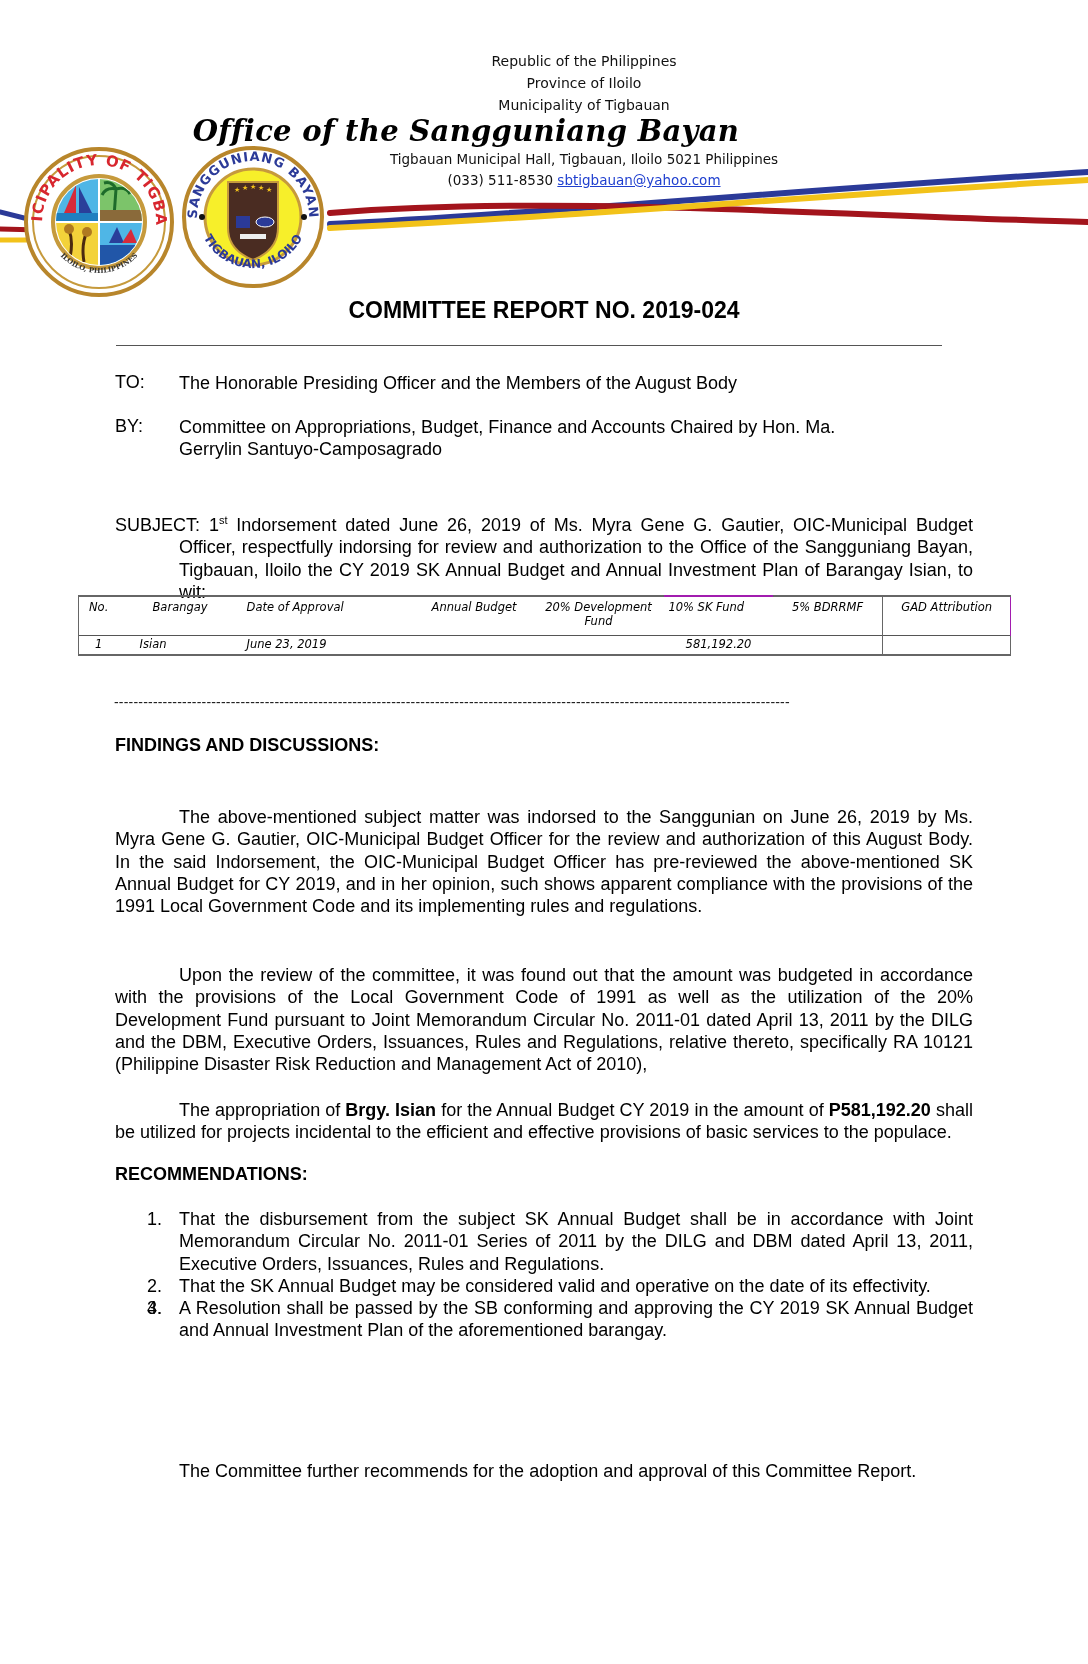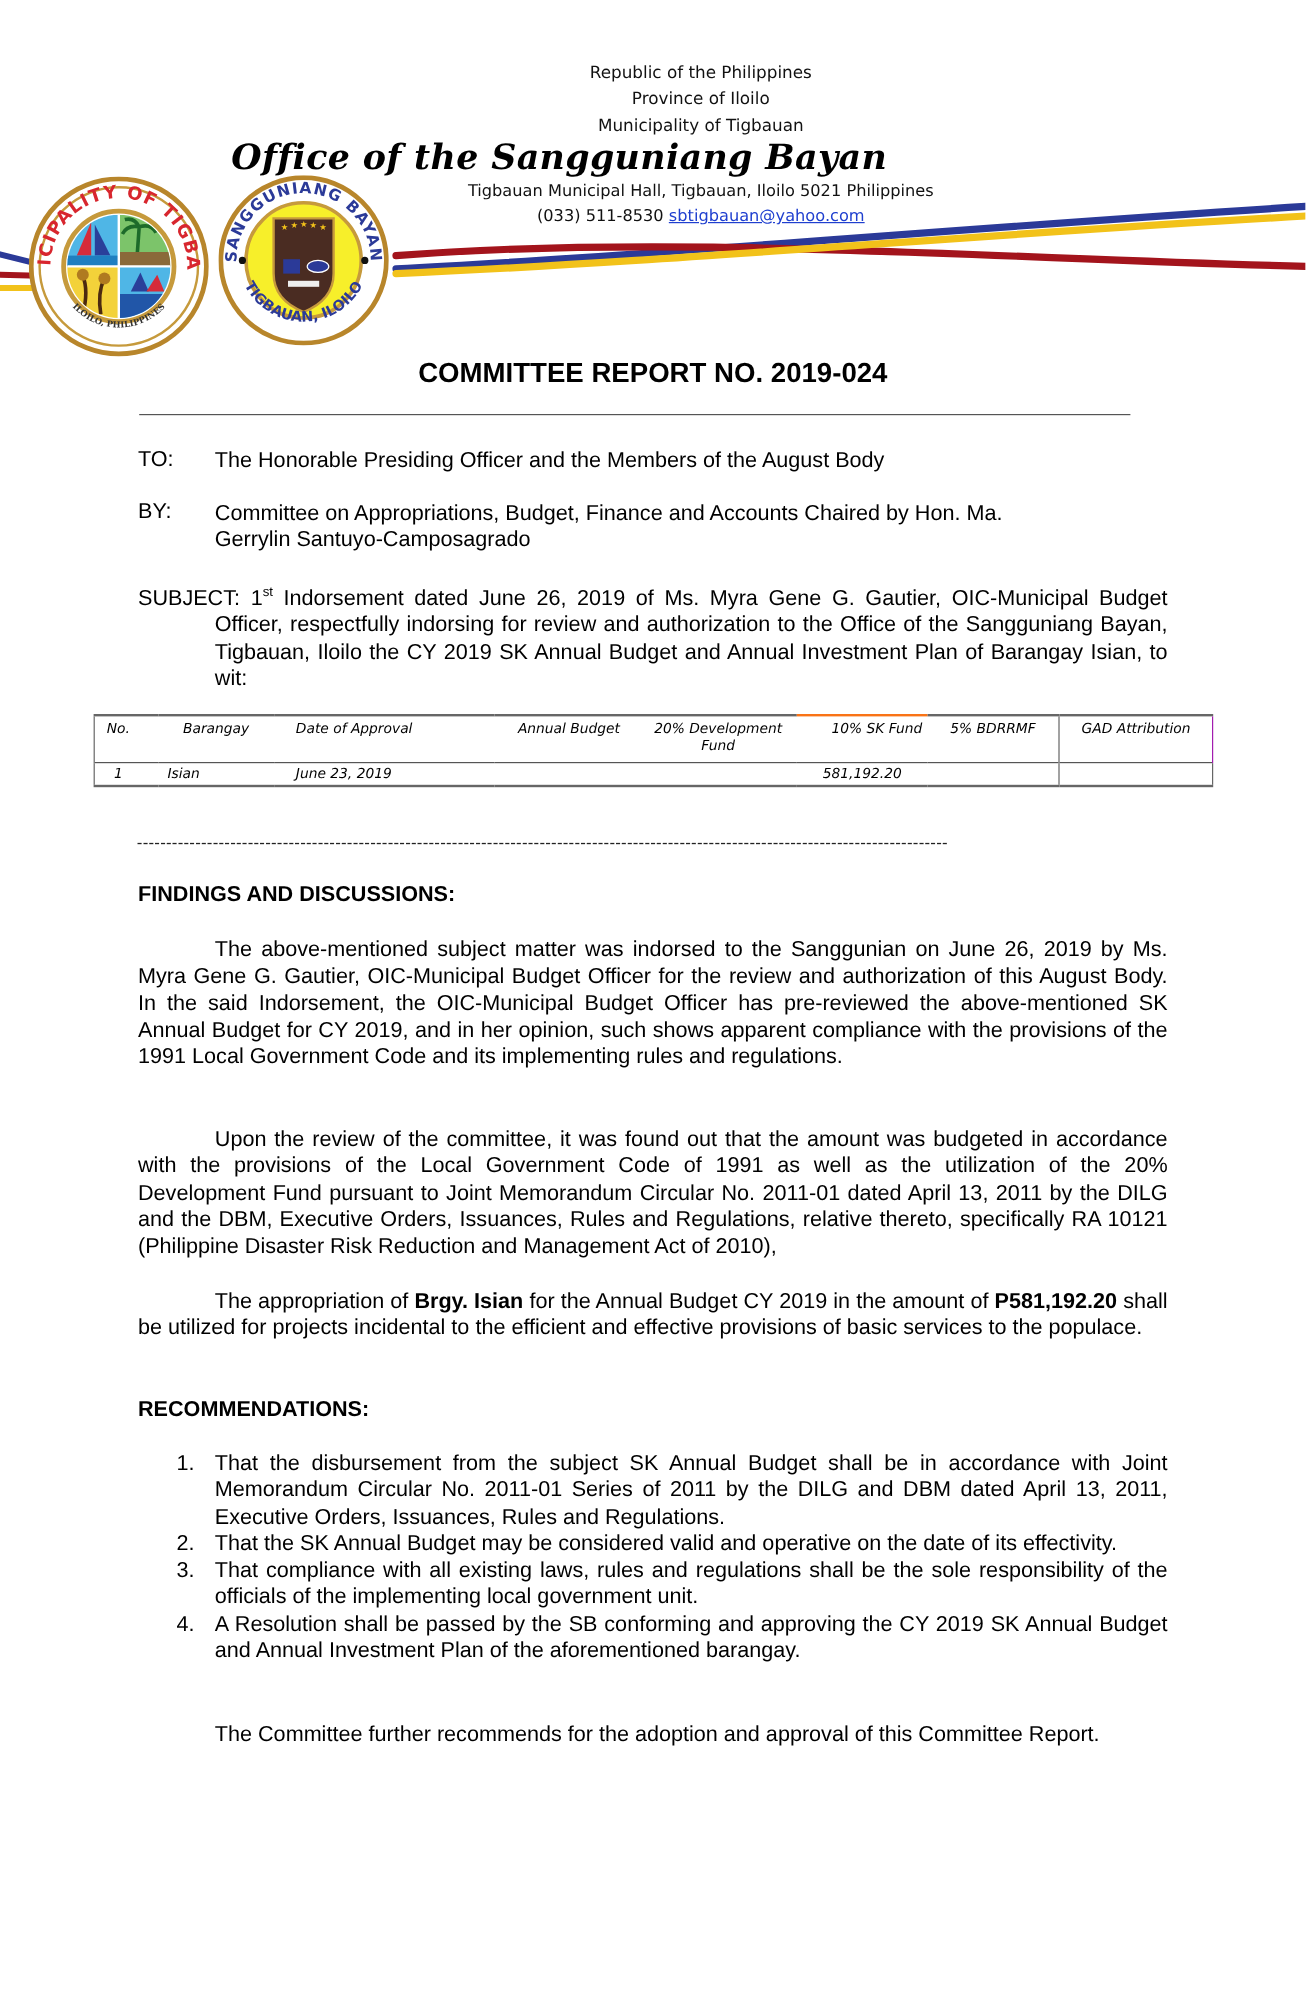--- a/index.html
+++ b/index.html
@@ -11,21 +11,21 @@
             font-family: "DejaVu Serif", serif; font-style: italic; font-weight: bold;
             font-size: 29px; letter-spacing: 0.3px; }
   .email { color: #1f3fcf; text-decoration: underline; }
   .stripes { position: absolute; left: 0; top: 140px; width: 1088px; height: 110px; }
   .logo { position: absolute; }
   .title { position: absolute; left: 0; width: 1088px; top: 297px; text-align: center;
            font-weight: bold; font-size: 23px; }
   .hr1 { position: absolute; left: 116px; width: 826px; top: 345px; height: 0;
          border-top: 1px solid #555; }
   .txt { position: absolute; font-size: 18px; line-height: 22.3px; }
-  .just { text-align: justify; text-align-last: auto; }
+  .just { text-align: justify; text-align-last: auto; margin-top: 26px; }
   .lbl { position: absolute; font-size: 18px; }
   table.rep { position: absolute; left: 78px; top: 595px; width: 933px; border-collapse: collapse;
               font-family: "DejaVu Sans", sans-serif; font-style: italic; font-weight: normal;
               font-size: 11.5px; }
   table.rep td { padding: 1px 4px; vertical-align: top; }
   table.rep tr.head td { height: 34px; padding-top: 3px; }
   table.rep tr.row td { height: 16px; border-top: 1px solid #555; }
   .dash { position: absolute; left: 114px; width: 855px; top: 694px; overflow: hidden;
           white-space: nowrap; font-size: 14px; color: #222; letter-spacing: 0.2px; }
   .heading { position: absolute; left: 115px; font-weight: bold; font-size: 18px; }
@@ -155,21 +155,21 @@
       <col style="width:108px">
       <col style="width:125px">
   </colgroup>
   <tbody>
       <tr class="head" data-name="table-header-row">
     <td style="border-top:2px solid #666; border-left:1px solid #666; padding-left:10px" data-name="col-header-no">No.</td>
     <td style="border-top:2px solid #666; text-align:center" data-name="col-header-barangay">Barangay</td>
     <td style="border-top:2px solid #666; padding-left:18px" data-name="col-header-date">Date of Approval</td>
     <td style="border-top:2px solid #666; text-align:right; padding-right:8px" data-name="col-header-annual-budget">Annual Budget</td>
     <td style="border-top:2px solid #666; text-align:center; padding-left:12px" data-name="col-header-dev-fund">20% Development Fund</td>
-    <td style="border-top:2px solid #f97316; text-align:right" data-name="col-header-sk-fund">10% SK Fund</td>
+    <td style="border-top:2px solid #a21caf; text-align:left" data-name="col-header-sk-fund">10% SK Fund</td>
     <td style="border-top:2px solid #666; text-align:center" data-name="col-header-bdrrmf">5% BDRRMF</td>
     <td style="border-top:2px solid #666; border-left:1px solid #666; border-right:1px solid #a21caf; text-align:center" data-name="col-header-gad">GAD Attribution</td>
   </tr>
   <tr class="row" data-name="table-row">
     <td style="border-left:1px solid #666; border-bottom:2px solid #666; padding-left:16px" data-name="cell-no">1</td>
     <td style="border-bottom:2px solid #666; padding-left:8px" data-name="cell-barangay">Isian</td>
     <td style="border-bottom:2px solid #666; padding-left:18px" data-name="cell-date">June 23, 2019</td>
     <td style="border-bottom:2px solid #666" data-name="cell-annual-budget"></td>
     <td style="border-bottom:2px solid #666" data-name="cell-dev-fund"></td>
     <td style="border-bottom:2px solid #666; text-align:center" data-name="cell-sk-fund">581,192.20</td>
@@ -197,19 +197,19 @@
   <span data-name="para3-text-b">for the Annual Budget CY 2019 in the amount of</span>
   <b data-name="budget-amount">P581,192.20</b>
   <span data-name="para3-text-c">shall be utilized for projects incidental to the efficient and effective provisions of basic services to the populace.</span>
 </div>
 
 <div class="heading" style="top:1164px" data-name="recommendations-heading">RECOMMENDATIONS:</div>
 
 <ol class="recs" data-name="recommendations-list">
   <li data-name="recommendation-item"><span class="num" data-name="item-number">1.</span><span data-name="item-text">That the disbursement from the subject SK Annual Budget shall be in accordance with Joint Memorandum Circular No. 2011-01 Series of 2011 by the DILG and DBM dated April 13, 2011, Executive Orders, Issuances, Rules and Regulations.</span></li>
   <li data-name="recommendation-item"><span class="num" data-name="item-number">2.</span><span data-name="item-text">That the SK Annual Budget may be considered valid and operative on the date of its effectivity.</span></li>
-  <li data-name="recommendation-item"><span class="num" data-name="item-number">3.</span><span data-name="item-text">That compliance with all existing laws, rules and regulations shall be the sole responsibility of the officials of the implementing local government unit.</span></li>
+  <li data-name="recommendation-item"><span class="num" data-name="item-number">3.</span></li>
   <li data-name="recommendation-item"><span class="num" data-name="item-number">4.</span><span data-name="item-text">A Resolution shall be passed by the SB conforming and approving the CY 2019 SK Annual Budget and Annual Investment Plan of the aforementioned barangay.</span></li>
 </ol>
 
 <div class="txt just" style="left:115px; top:1434px; width:858px;" data-name="closing-paragraph">
   <span class="indent"></span><span data-name="closing-text">The Committee further recommends for the adoption and approval of this Committee Report.</span>
 </div>
 
 </body></html>

